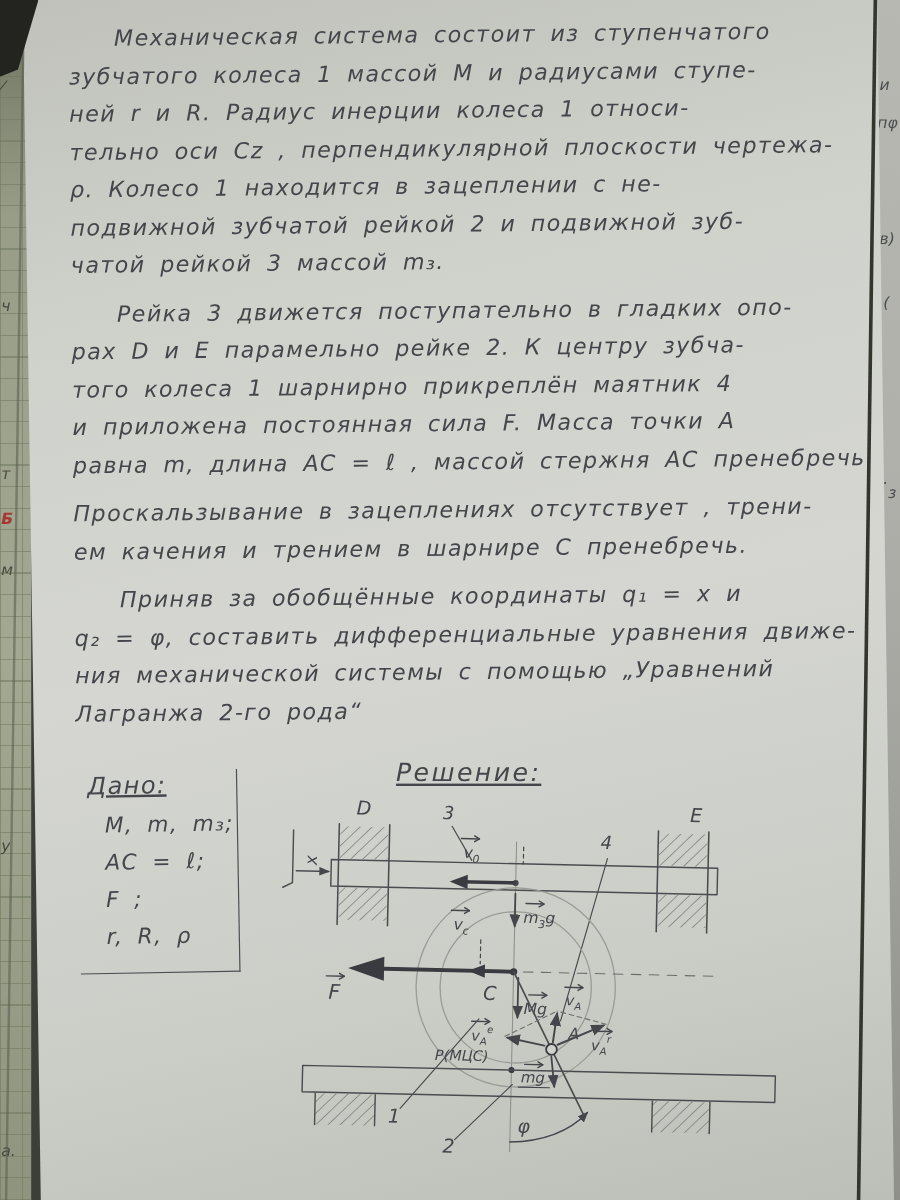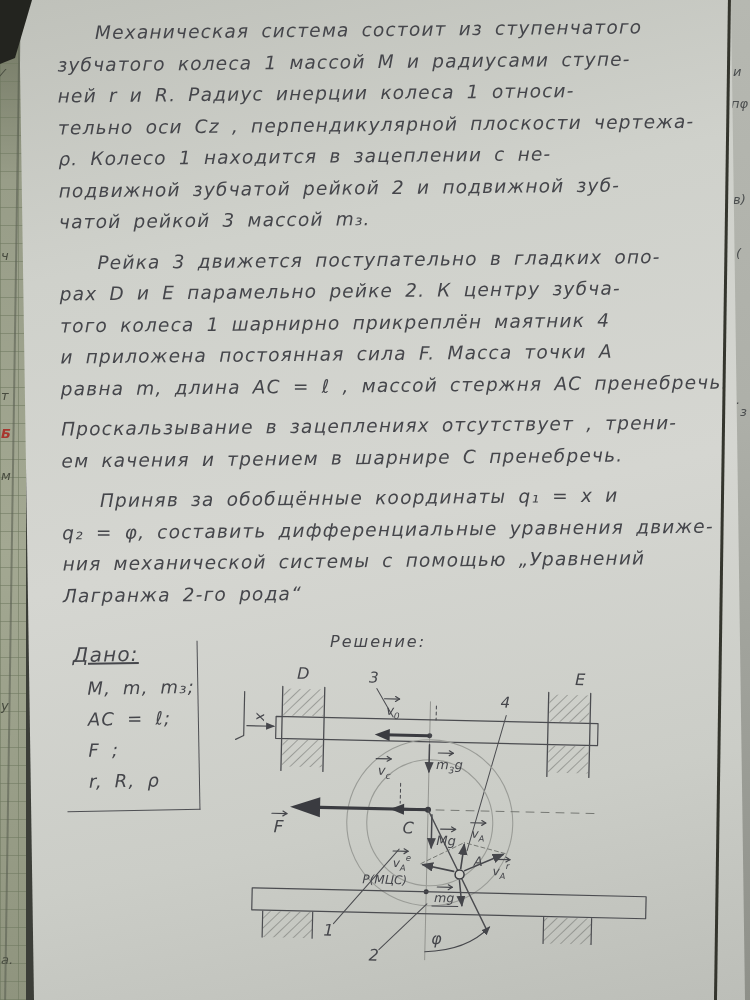--- a/index.html
+++ b/index.html
@@ -33,22 +33,22 @@
   .hw{font-style:italic;color:#45464b;letter-spacing:1.2px;word-spacing:5px;}
   .text-block{position:absolute;left:60px;top:14px;width:655px;transform:rotate(-0.6deg);}
   .para{margin:0 0 9px 0;}
   .tline{font-size:18.5px;line-height:31.5px;white-space:nowrap;}
   .ind{padding-left:38px;}
   .given-box{position:absolute;left:66px;top:642px;width:132px;height:168px;
     border-right:1.7px solid #4e4f53;border-bottom:1.7px solid #4e4f53;
     transform:rotate(-1deg);}
   .given-title{font-size:20px;text-decoration:underline;display:inline-block;margin-left:8px;}
   .given-items{margin-top:6px;padding-left:22px;font-size:18px;line-height:31px;}
-  .solution-title{position:absolute;left:330px;top:632px;font-size:16px;
-    letter-spacing:2px;}
+  .solution-title{position:absolute;left:330px;top:632px;font-size:21px;
+    text-decoration:underline;letter-spacing:2px;}
   .diagram{position:absolute;left:228px;top:662px;width:480px;height:312px;}
   svg text{font-family:"DejaVu Sans",sans-serif;font-style:italic;fill:#45464b;}
 </style>
 </head>
 <body>
 
 <div id="photo">
 
   <div class="left-sliver">
     <span class="lfrag" style="top:66px">⁄</span>

